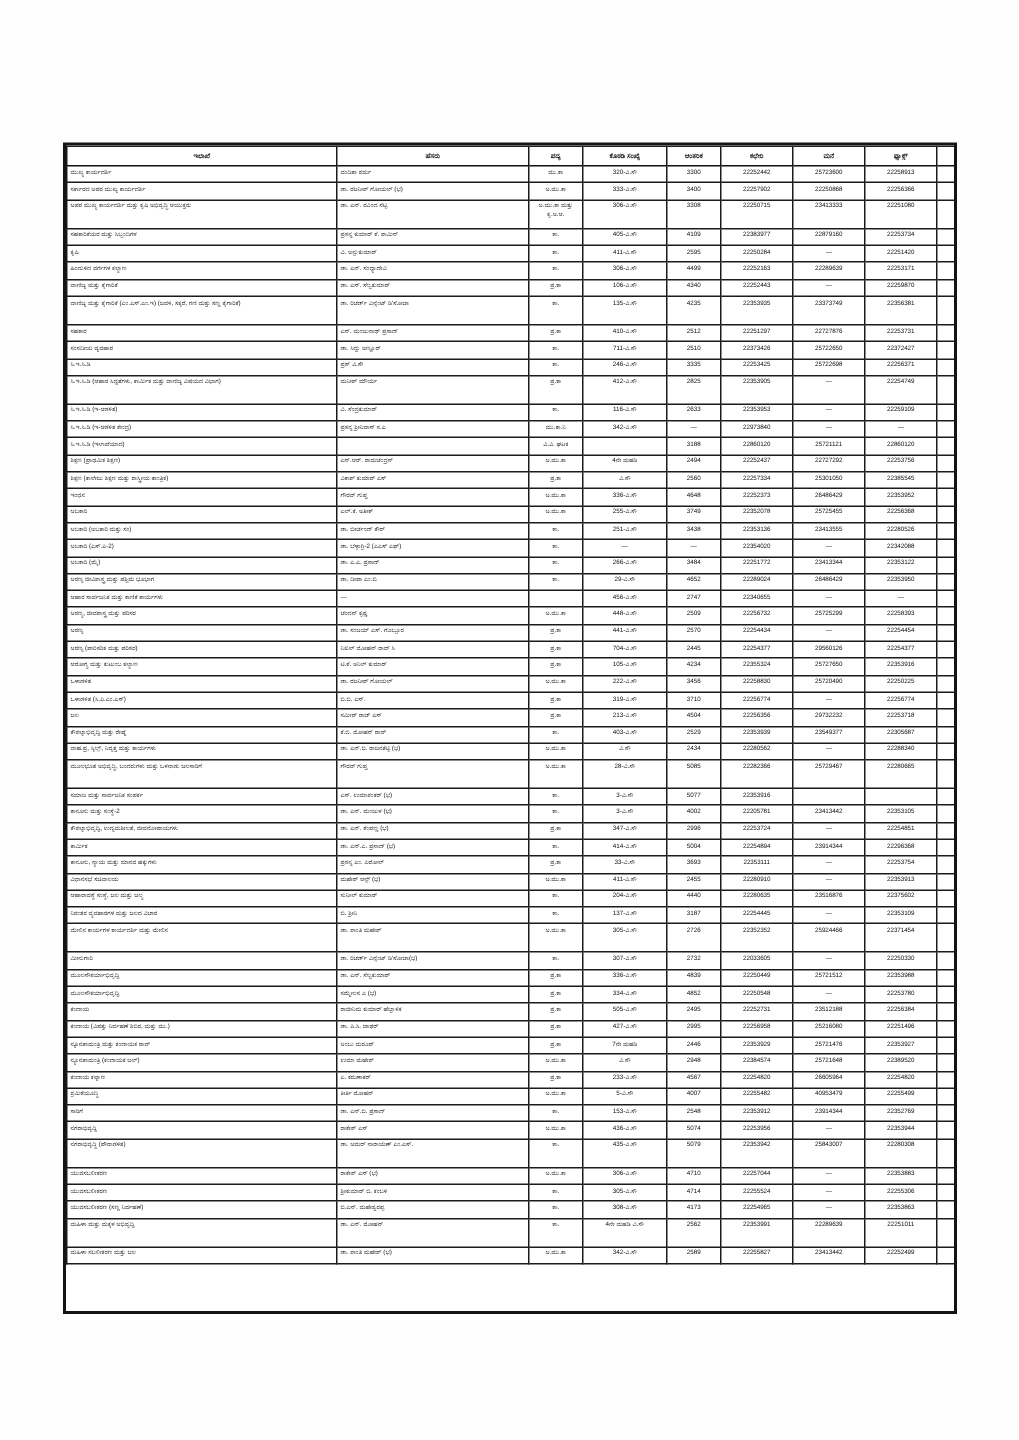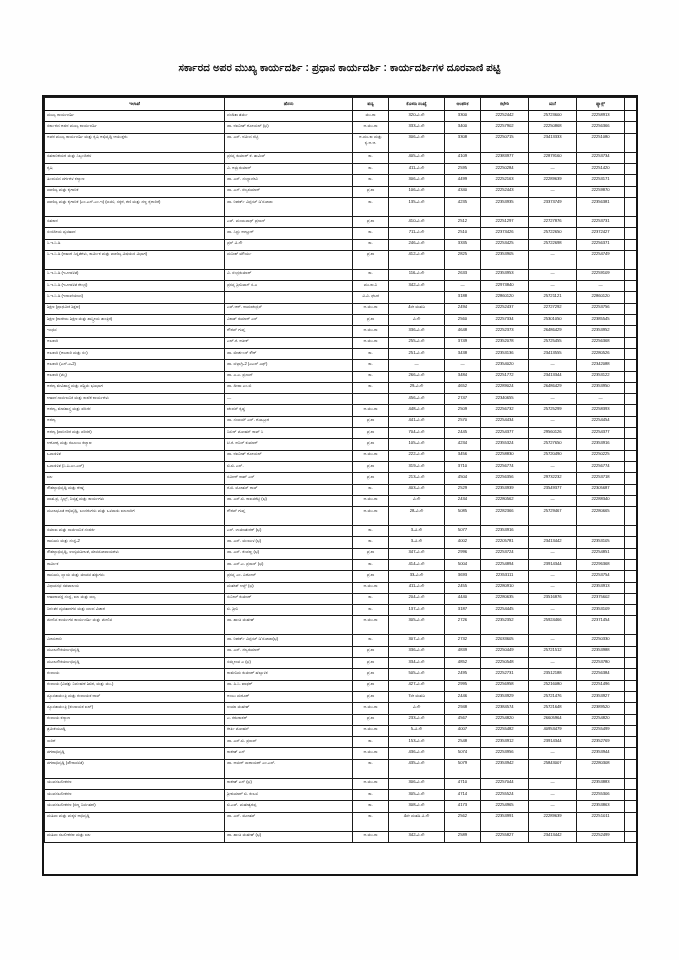--- a/index.html
+++ b/index.html
@@ -77,21 +77,20 @@
   td.ext{text-align:center;}
   td.num{text-align:center;letter-spacing:-0.05px;}
   tbody tr{height:11.3px;}
   tbody tr.tall{height:19px;}
 </style>
 </head>
 <body>
 
 <div id="page">
 
-  <div id="title">ಸರ್ಕಾರದ ಅಪರ ಮುಖ್ಯ ಕಾರ್ಯದರ್ಶಿ : ಪ್ರಧಾನ ಕಾರ್ಯದರ್ಶಿ : ಕಾರ್ಯದರ್ಶಿಗಳ ದೂರವಾಣಿ ಪಟ್ಟಿ</div>
 
   <div id="tablewrap">
     <table>
       <colgroup>
         <col class="c0">
           <col class="c1">
           <col class="c2">
           <col class="c3">
           <col class="c4">
         <col class="c5">

